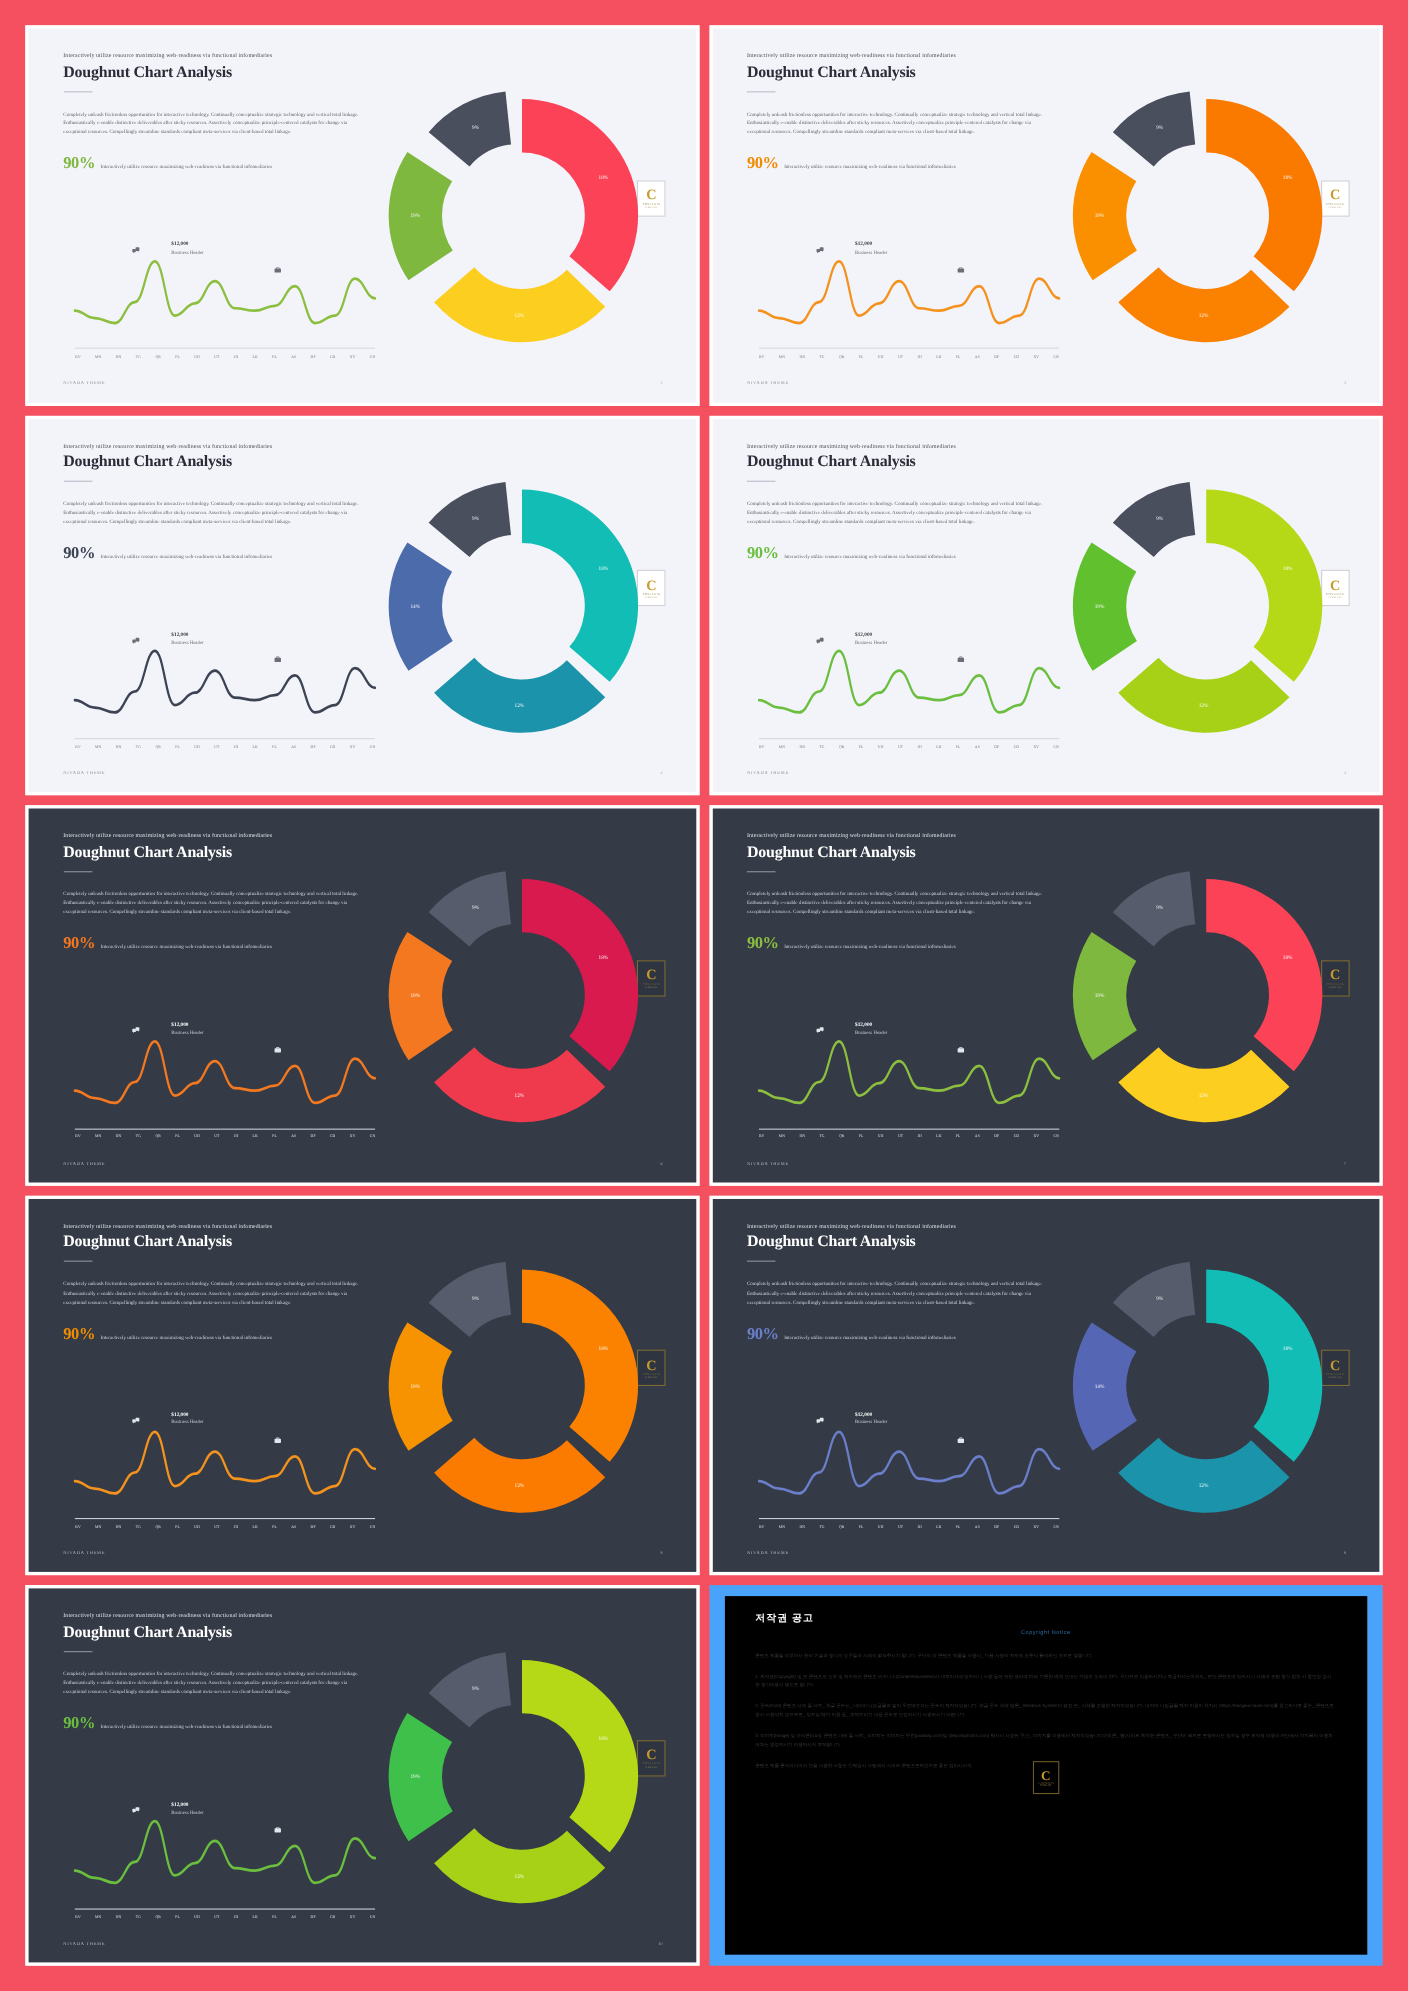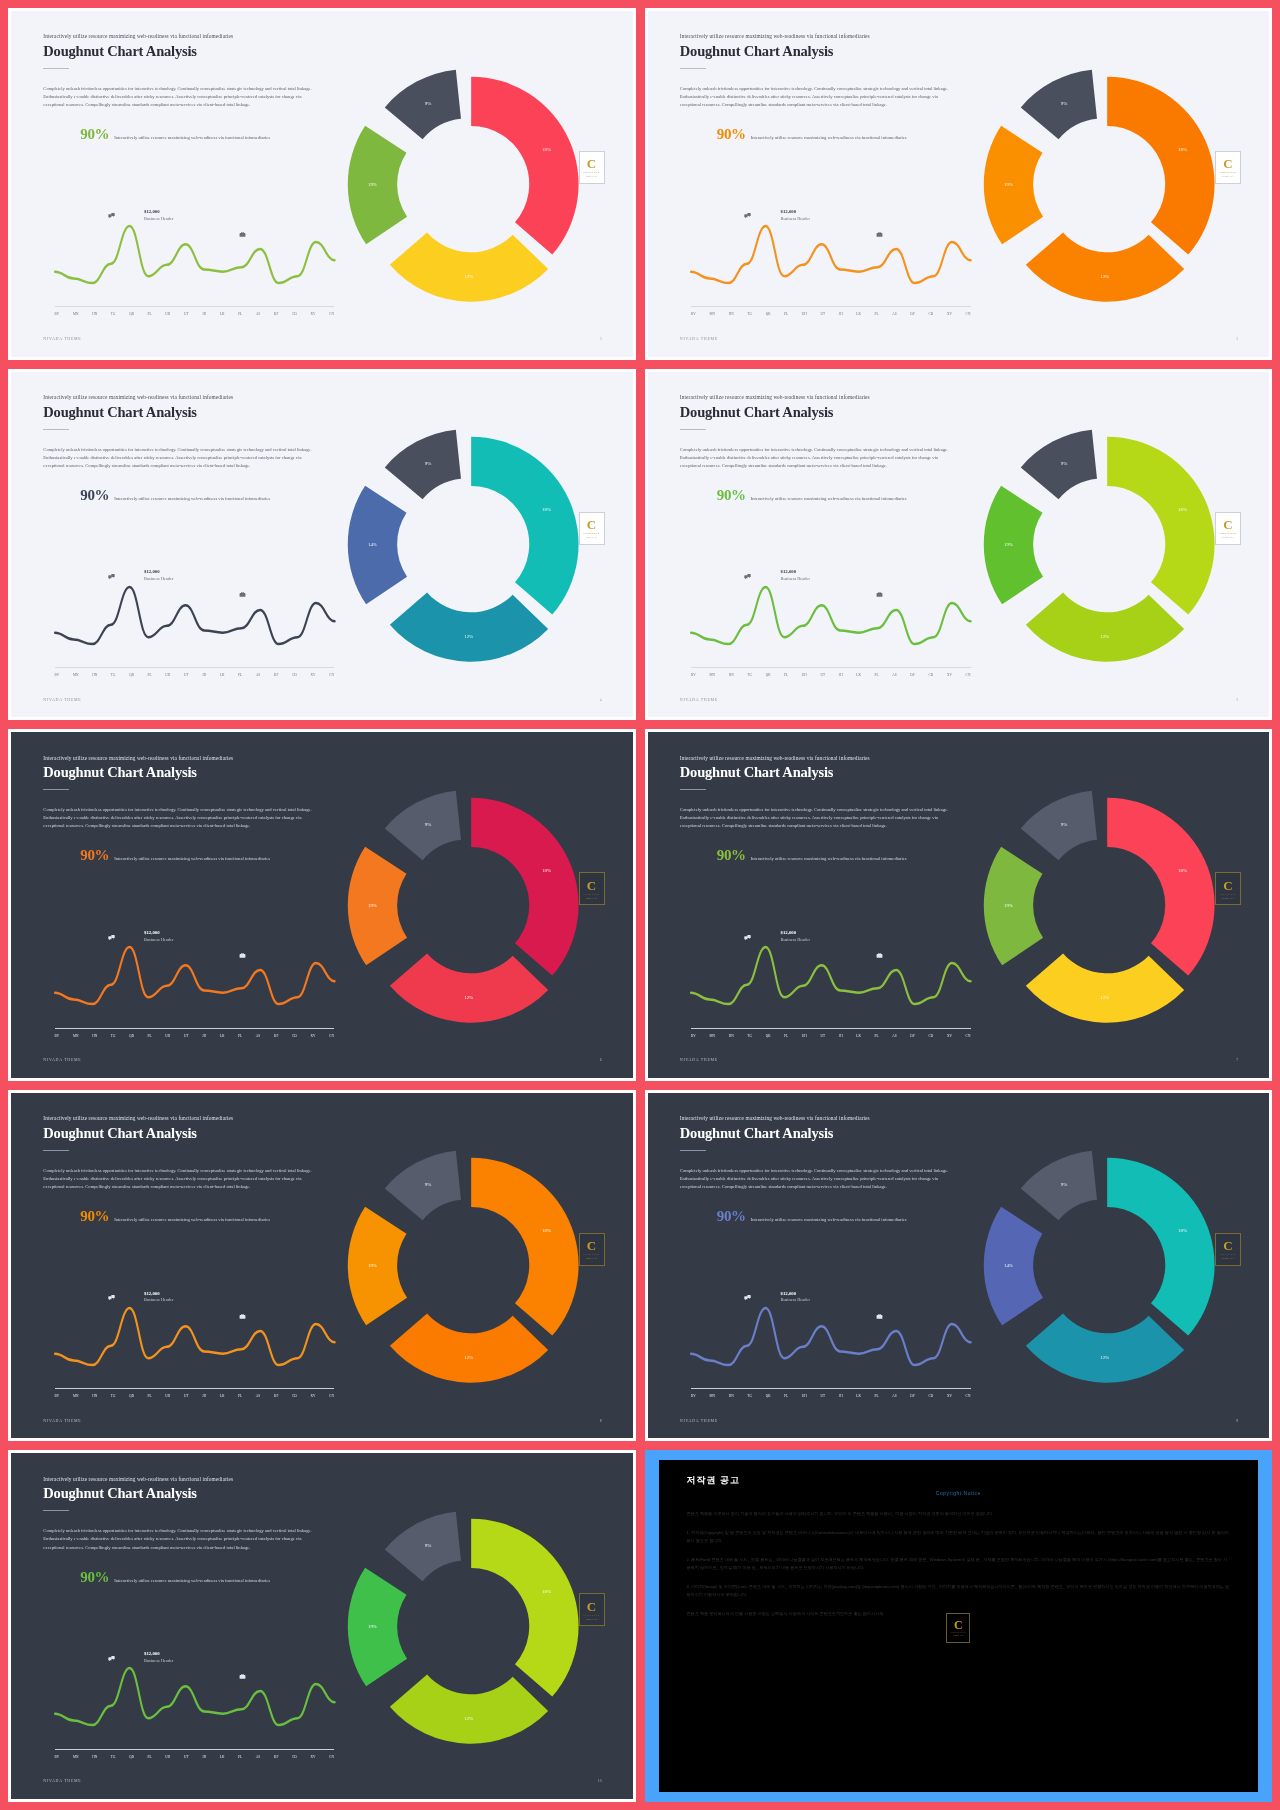--- a/index.html
+++ b/index.html
@@ -8,21 +8,21 @@
     width:1280px; height:1810px;
     font-family:"Liberation Serif", serif;
     overflow:hidden;
   }
   .deck {
     width:1280px; height:1810px;
     display:grid;
     grid-template-columns: 1fr 1fr;
     grid-template-rows: repeat(5, 1fr);
     gap:9px;
-    padding:8px;
+    padding:23px;
     background:#f4505f;
   }
   .cell { position:relative; overflow:hidden; background:#fff; }
   .slide {
     position:absolute; inset:0;
     padding:3px;
     background:#ffffff;
   }
   .inner {
     position:absolute; inset:3px;
@@ -48,21 +48,21 @@
   .dark .rule { background:#8d93a1; }
   .body {
     margin-top:16px; font-size:4.6px; line-height:1.75;
     color:#5c5c68; width:96%;
     font-family:"Liberation Serif", serif;
   }
   .dark .body { color:#d6d9e0; }
 
   .statrow { margin-top:18px; display:flex; align-items:baseline; gap:5px; }
   .stat { font-size:15px; font-weight:700; letter-spacing:-.4px; line-height:1;
-          font-family:"Liberation Serif", serif;margin-left:37px; }
+          font-family:"Liberation Serif", serif; }
   .stattxt { font-size:4.6px; color:#5c5c68; line-height:1.3; }
   .dark .stattxt { color:#d6d9e0; }
 
   
   .badge {
     position:absolute; right:4.5%; top:40.5%;
     width:26px; height:33px;
     border:1px solid #cfcfd8; background:#fff;
     display:flex; flex-direction:column; align-items:center;
     justify-content:center; gap:1px;

